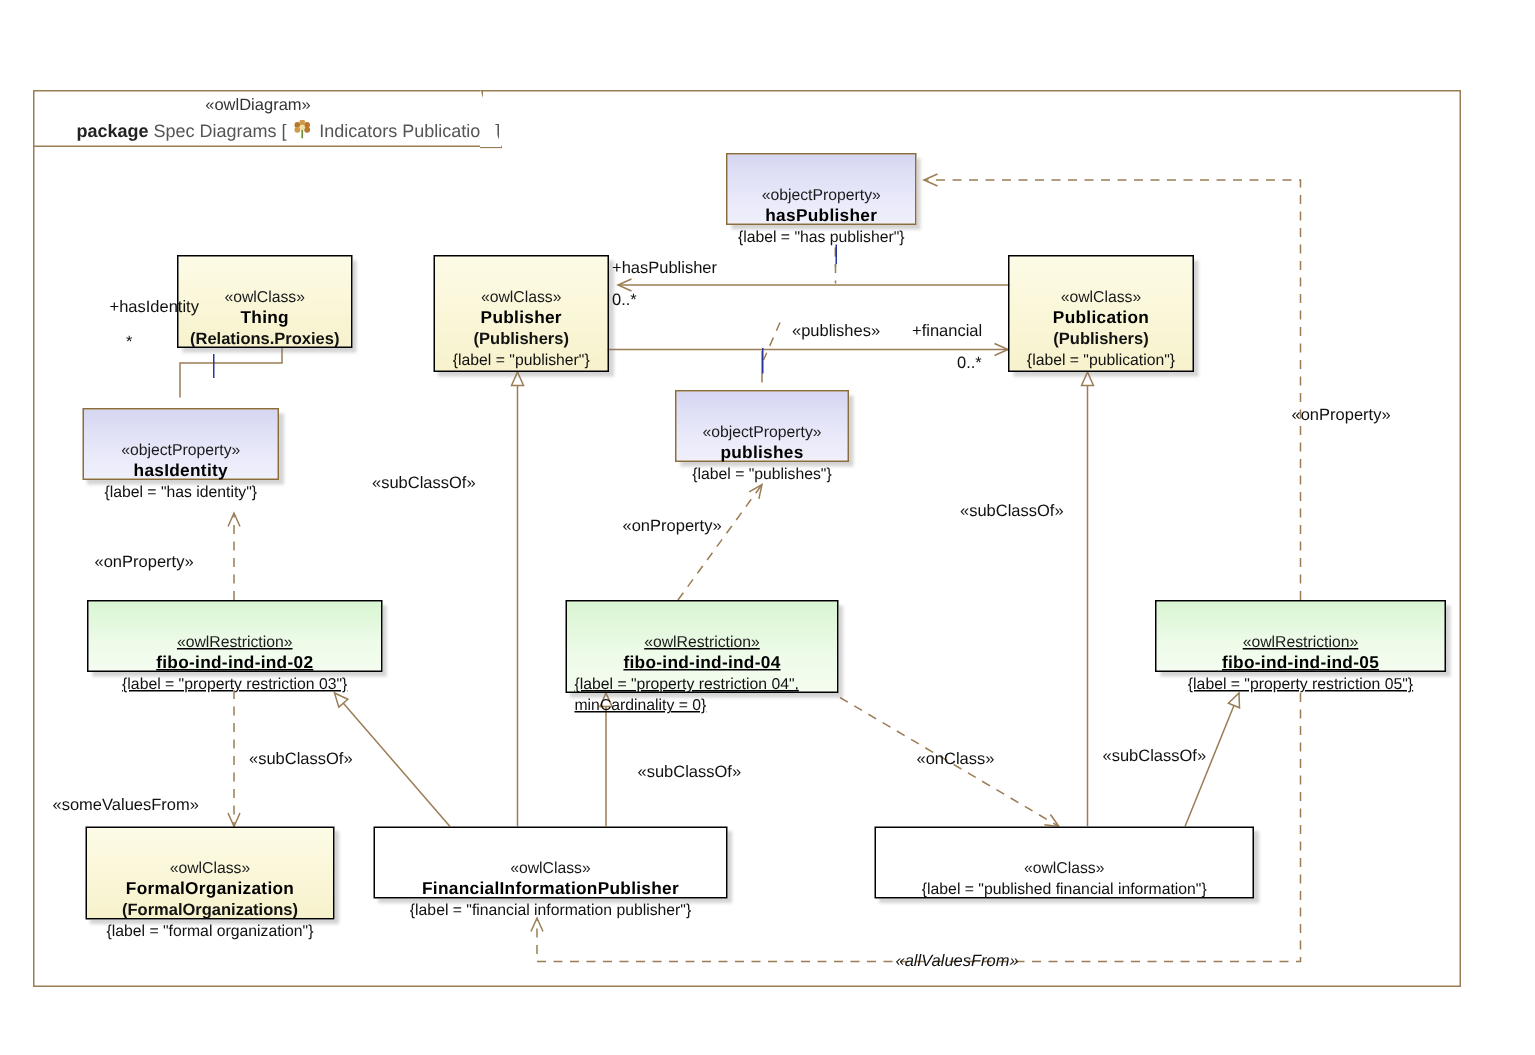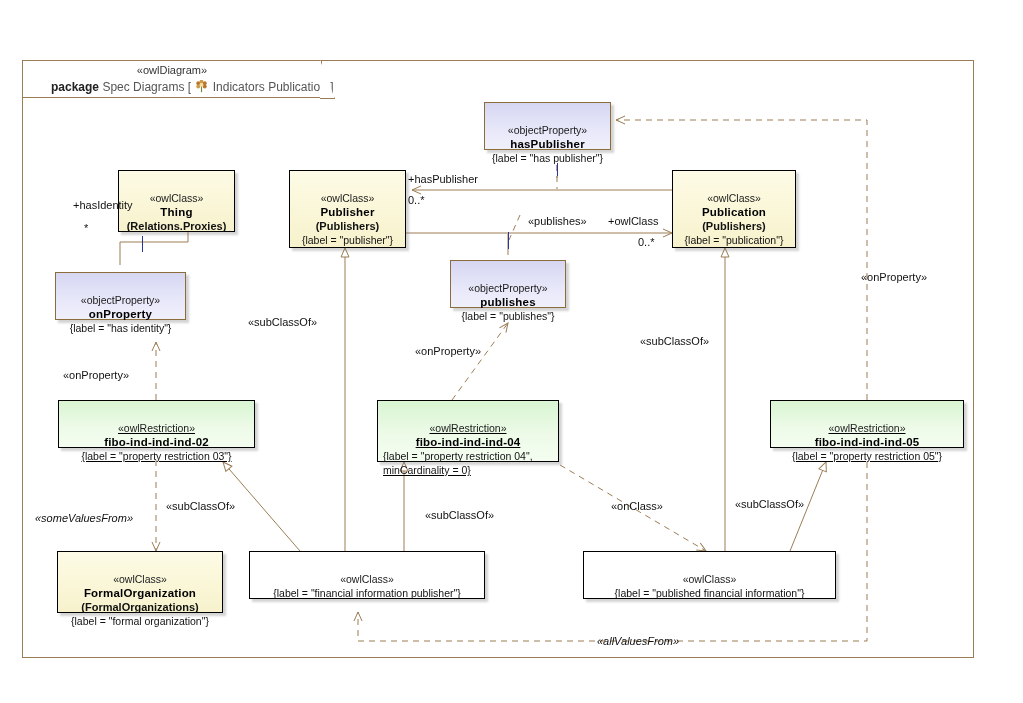--- a/index.html
+++ b/index.html
@@ -276,21 +276,21 @@
   </div>
 
   <div class="node obj-prop" style="left:450px; top:260px; width:116px; height:48px;">
     <div class="stereo">«objectProperty»</div>
     <div class="nm">publishes</div>
     <div class="tag">{label = "publishes"}</div>
   </div>
 
   <div class="node obj-prop" style="left:55px; top:272px; width:131px; height:48px;">
     <div class="stereo">«objectProperty»</div>
-    <div class="nm">onProperty</div>
+    <div class="nm">hasIdentity</div>
     <div class="tag">{label = "has identity"}</div>
   </div>
 
   <div class="node owl-restriction" style="left:58px; top:400px; width:197px; height:48px;">
     <div class="stereo">«owlRestriction»</div>
     <div class="nm">fibo-ind-ind-ind-02</div>
     <div class="tag">{label = "property restriction 03"}</div>
   </div>
 
   <div class="node owl-restriction" style="left:377px; top:400px; width:182px; height:62px;">
@@ -308,45 +308,46 @@
 
   <div class="node owl-class" style="left:57px; top:551px; width:166px; height:62px;">
     <div class="stereo">«owlClass»</div>
     <div class="nm">FormalOrganization</div>
     <div class="pkgname">(FormalOrganizations)</div>
     <div class="tag">{label = "formal organization"}</div>
   </div>
 
   <div class="node plain-class" style="left:249px; top:551px; width:236px; height:48px;">
     <div class="stereo">«owlClass»</div>
+    <div class="nm">FinancialInformationPublisher</div>
     <div class="tag">{label = "financial information publisher"}</div>
   </div>
 
   <div class="node plain-class" style="left:583px; top:551px; width:253px; height:48px;">
     <div class="stereo">«owlClass»</div>
     <div class="tag">{label = "published financial information"}</div>
   </div>
 
   <div class="elabel" style="left:40px; top:199px;margin-left:33px;">+hasIdentity</div>
   <div class="mult" style="left:84px; top:222px;">*</div>
 
   <div class="elabel" style="left:408px; top:173px;">+hasPublisher</div>
   <div class="mult" style="left:408px; top:194px;">0..*</div>
 
   <div class="elabel" style="left:528px; top:215px;">«publishes»</div>
-  <div class="elabel" style="left:608px; top:215px;">+owlClass</div>
+  <div class="elabel" style="left:608px; top:215px;">+financial</div>
   <div class="mult" style="left:638px; top:236px;">0..*</div>
 
   <div class="elabel" style="left:63px; top:369px;">«onProperty»</div>
   <div class="elabel" style="left:415px; top:345px;">«onProperty»</div>
   <div class="elabel" style="left:861px; top:271px;">«onProperty»</div>
 
   <div class="elabel" style="left:248px; top:316px;">«subClassOf»</div>
   <div class="elabel" style="left:640px; top:335px;">«subClassOf»</div>
   <div class="elabel" style="left:166px; top:500px;">«subClassOf»</div>
   <div class="elabel" style="left:425px; top:509px;">«subClassOf»</div>
   <div class="elabel" style="left:735px; top:498px;">«subClassOf»</div>
 
-  <div class="elabel" style="left:35px; top:512px;font-style:italic;">«someValuesFrom»</div>
+  <div class="elabel" style="left:35px; top:531px;">«someValuesFrom»</div>
   <div class="elabel" style="left:611px; top:500px;">«onClass»</div>
   <div class="elabel" style="left:597px; top:635px;font-style:italic;">«allValuesFrom»</div>
 
 </div>
 
 </body></html>

